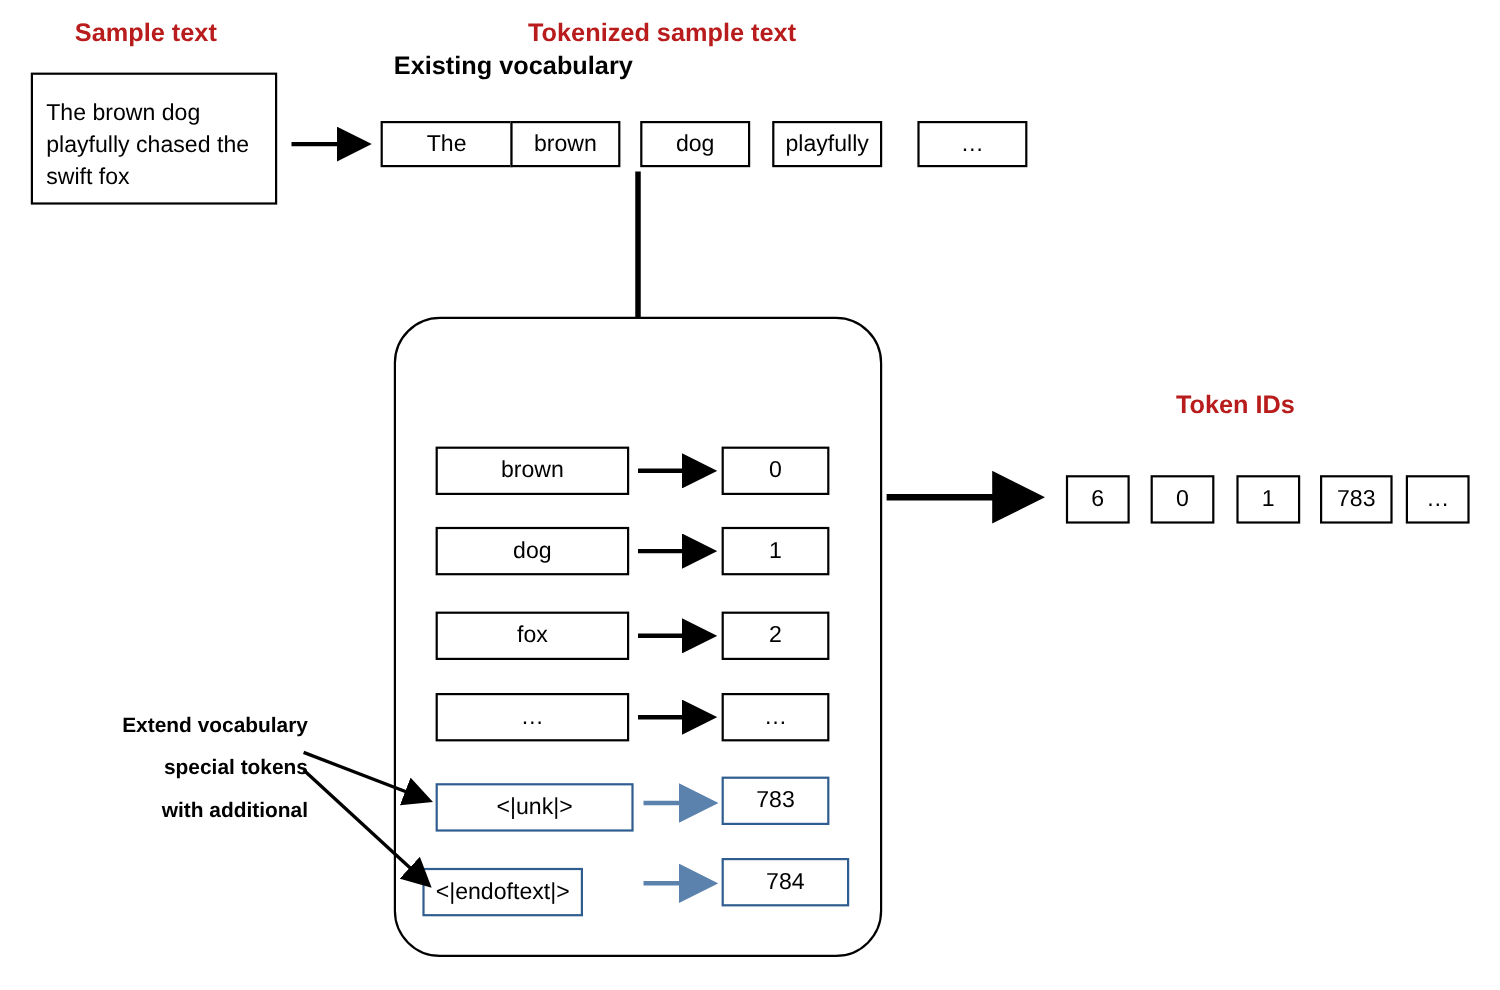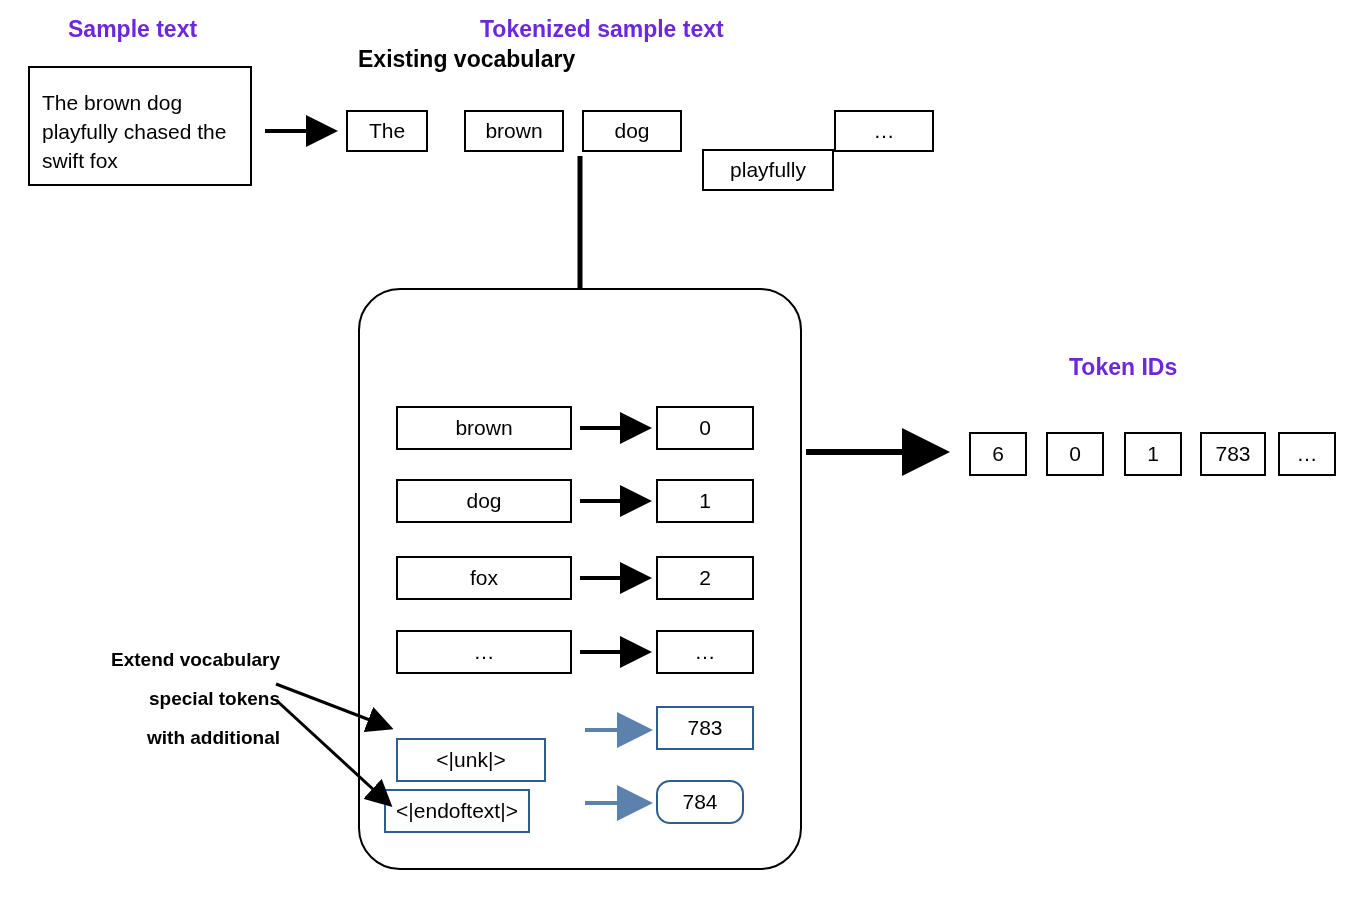--- a/index.html
+++ b/index.html
@@ -16,21 +16,21 @@
     width: 1364px;
     height: 900px;
     overflow: hidden;
     background: #ffffff;
   }
   .abs { position: absolute; }
 
   .heading {
     font-weight: bold;
     font-size: 23px;
-    color: #6d28d9;
+    color: #b91c1c;
     white-space: nowrap;
   }
 
   
   #sample-box {
     left: 28px;
     top: 66px;
     width: 224px;
     height: 120px;
     border: 2px solid #000;
@@ -139,46 +139,46 @@
 <div id="canvas">
 
   <div class="abs heading" style="left:68px; top:16px;">Sample text</div>
   <div class="abs heading" style="left:480px; top:16px;">Tokenized sample text</div>
   <div class="abs heading" style="left:1040px; top:354px;margin-left:29px;">Token IDs</div>
 
   <div class="abs" id="sample-box">
     <span>The brown dog playfully chased the swift fox</span>
   </div>
 
-  <div class="abs token-box" style="left:346px; top:110px; width:82px;">The</div>
+  <div class="abs token-box" style="left:346px; top:110px; width:120px;">The</div>
   <div class="abs token-box" style="left:464px; top:110px; width:100px;">brown</div>
   <div class="abs token-box" style="left:582px; top:110px; width:100px;">dog</div>
-  <div class="abs token-box" style="left:702px; top:110px; width:132px;margin-top:39px;">playfully</div>
+  <div class="abs token-box" style="left:702px; top:110px; width:100px;">playfully</div>
   <div class="abs token-box" style="left:834px; top:110px; width:100px;">…</div>
 
   <div class="abs" id="vocab-card"></div>
   <div class="abs" id="vocab-title" style="left:358px;">Existing vocabulary</div>
 
   <div class="abs vocab-word" style="left:396px; top:406px;">brown</div>
   <div class="abs vocab-id" style="left:656px; top:406px;">0</div>
 
   <div class="abs vocab-word" style="left:396px; top:479px;">dog</div>
   <div class="abs vocab-id" style="left:656px; top:479px;">1</div>
 
   <div class="abs vocab-word" style="left:396px; top:556px;">fox</div>
   <div class="abs vocab-id" style="left:656px; top:556px;">2</div>
 
   <div class="abs vocab-word" style="left:396px; top:630px;">…</div>
   <div class="abs vocab-id" style="left:656px; top:630px;">…</div>
 
-  <div class="abs vocab-word special" style="left:396px; top:738px; width:150px;">&lt;|unk|&gt;</div>
+  <div class="abs vocab-word special" style="left:396px; top:712px; width:180px;">&lt;|unk|&gt;</div>
   <div class="abs vocab-id special" style="left:656px; top:706px; width:98px;">783</div>
 
   <div class="abs vocab-word special" style="left:384px; top:789px; width:146px;">&lt;|endoftext|&gt;</div>
-  <div class="abs vocab-id special" style="left:656px; top:780px; width:88px;border-radius:14px;">784</div>
+  <div class="abs vocab-id special" style="left:656px; top:780px; width:116px;">784</div>
 
   <div class="abs idbox" style="left:969px; top:432px;">6</div>
   <div class="abs idbox" style="left:1046px; top:432px;">0</div>
   <div class="abs idbox" style="left:1124px; top:432px;">1</div>
   <div class="abs idbox" style="left:1200px; top:432px; width:66px;">783</div>
   <div class="abs idbox" style="left:1278px; top:432px;">…</div>
 
   <div class="abs annot" style="left:50px; top:640px; width:230px;">
     <div>Extend vocabulary</div>
     <div>special tokens</div>

